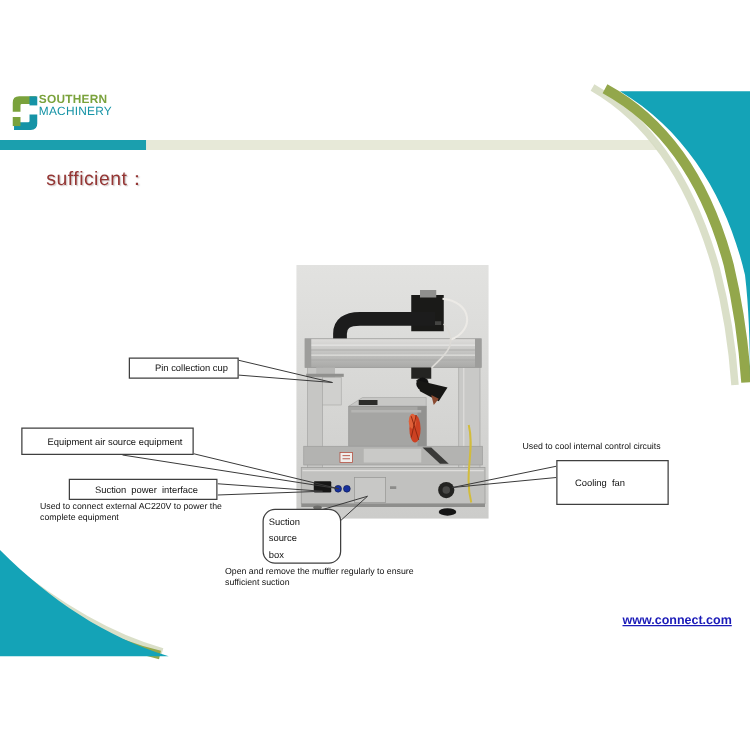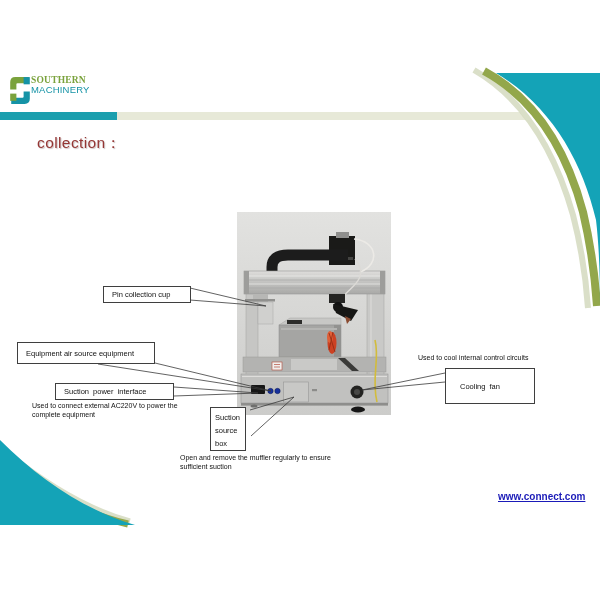--- a/index.html
+++ b/index.html
@@ -3,41 +3,41 @@
 <meta charset="utf-8">
 <style>
   html,body{margin:0;padding:0;background:#fff;}
   .slide{position:relative;width:600px;height:600px;background:#ffffff;
          font-family:"Liberation Sans",sans-serif;overflow:hidden;}
 
   
   .logo{position:absolute;left:7px;top:72px;width:180px;height:34px;z-index:3;}
   .logo-icon{position:absolute;left:0;top:2px;}
   .brand{position:absolute;left:24px;top:3px;line-height:10px;}
-  .brand .l1{font-size:9.5px;font-weight:bold;color:#7aa23c;letter-spacing:.2px;font-family:Liberation Serif, serif;}
+  .brand .l1{font-size:9.5px;font-weight:bold;color:#7aa23c;letter-spacing:.2px;}
   .brand .l2{font-size:9.5px;font-weight:normal;color:#1593a6;letter-spacing:.2px;}
   .topbar-teal{position:absolute;left:0;top:112px;width:117px;height:8px;background:#1b9fae;z-index:2;}
   .topbar-beige{position:absolute;left:117px;top:112px;width:440px;height:8px;background:#e7e9d8;z-index:2;}
 
   .swoosh-tr{position:absolute;left:430px;top:60px;z-index:3;}
   .swoosh-bl{position:absolute;left:0;top:425px;z-index:3;}
 
   .title{position:absolute;left:37px;top:133px;font-size:15.5px;color:#943634;
          letter-spacing:.4px;text-shadow:1px 1px 1px rgba(140,120,120,.45);z-index:4;}
 
   .photo{position:absolute;left:237px;top:212px;width:154px;height:203px;z-index:1;}
   .lines{position:absolute;left:0;top:0;width:600px;height:600px;z-index:4;pointer-events:none;}
 
   .callout{position:absolute;background:#fff;border:1px solid #3f3f3f;color:#111;
-           font-size:7.5px;display:flex;align-items:center;padding:0 8px;
+           font-size:7.5px;display:flex;align-items:center;padding:0 20px;
            box-sizing:border-box;z-index:5;white-space:nowrap;}
   .co-pin{left:103px;top:286px;width:88px;height:17px;}
   .co-air{left:17px;top:342px;width:138px;height:22px;}
   .co-pow{left:55px;top:383px;width:119px;height:17px;word-spacing:2px;}
-  .co-muf{left:210px;top:407px;width:36px;height:44px;display:block;padding:3px 0 0 4px;line-height:13px;}
+  .co-muf{left:210px;top:407px;width:63px;height:44px;display:block;padding:3px 0 0 4px;line-height:13px;border-radius:10px;}
   .co-fan{left:445px;top:368px;width:90px;height:36px;padding-left:14px;word-spacing:2px;}
 
   .note{position:absolute;font-size:7px;color:#111;line-height:1.35;z-index:5;}
   .n-pow{left:32px;top:401px;width:152px;}
   .n-muf{left:180px;top:453px;width:164px;}
   .n-fan{left:418px;top:353px;width:120px;}
 
   .url{position:absolute;left:498px;top:491px;font-size:10px;font-weight:bold;
        color:#1a1ab8;text-decoration:underline;z-index:5;cursor:pointer;}
 </style>
@@ -69,21 +69,21 @@
     <path d="M54,11 C107,40 137,92 153,152 C161,186 165,216 167,246" stroke="#93a74b" stroke-width="8" fill="none"></path>
     <path d="M66,13 C120,45 152,100 166,160 C169,185 170,215 170,245 L170,13 Z" fill="#14a3b7"></path>
   </svg>
 
   <svg class="swoosh-bl" width="150" height="105" viewBox="0 0 150 105">
     <path d="M4,25 C48,61 90,85 130,96" stroke="#d6dbc2" stroke-width="5" fill="none" opacity=".9"></path>
     <path d="M2,33 C45,68 88,90 128,99" stroke="#93a74b" stroke-width="7" fill="none"></path>
     <path d="M0,15 C40,55 85,85 135,100 L0,100 Z" fill="#14a3b7"></path>
   </svg>
 
-  <div class="title">collection：</div>
+  <div class="title">sufficient：</div>
 
   <svg class="photo" width="154" height="203" viewBox="0 0 154 203">
     <defs>
       <linearGradient id="bgG" x1="0" y1="0" x2="0" y2="1">
         <stop offset="0" stop-color="#e2e2e0"></stop>
           <stop offset="1" stop-color="#ccccca"></stop>
       </linearGradient>
       <linearGradient id="alum" x1="0" y1="0" x2="0" y2="1">
         <stop offset="0" stop-color="#dedddb"></stop>
           <stop offset=".5" stop-color="#c2c2c0"></stop>

